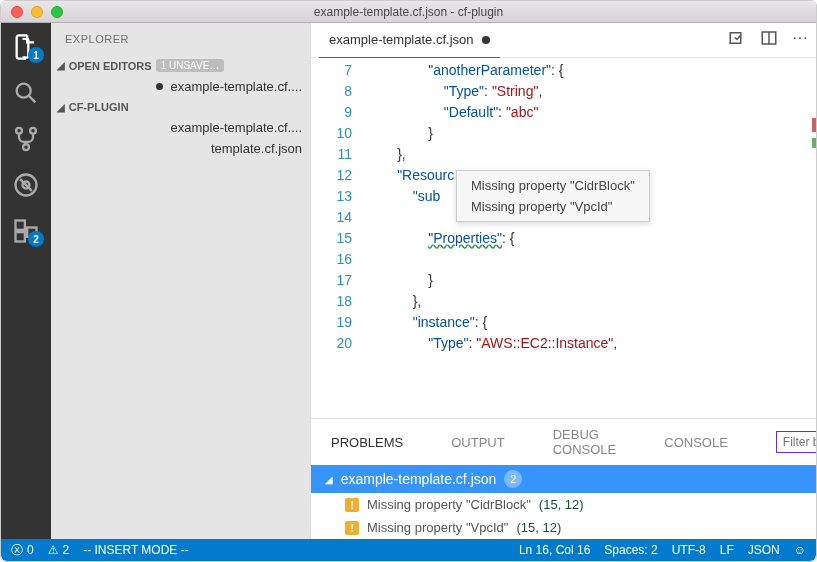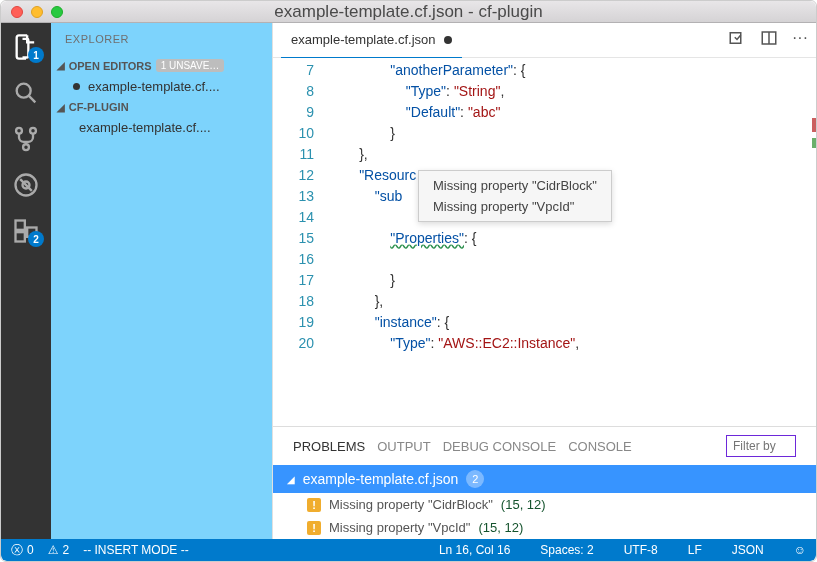--- a/index.html
+++ b/index.html
@@ -5,66 +5,66 @@
 * { box-sizing: border-box; margin: 0; padding: 0; font-family: -apple-system, "Segoe UI", sans-serif; }
 body { width: 817px; height: 562px; overflow: hidden; background: #fff; border: 1px solid #ccc; border-radius: 6px; position: relative; }
 
 
 .titlebar { height: 22px; background: linear-gradient(#e8e6e8,#d5d3d5); border-bottom: 1px solid #b3b1b3; display:flex; align-items:center; position:relative; border-radius: 6px 6px 0 0;}
 .traffic { display:flex; gap:8px; margin-left:10px;}
 .tl { width:12px; height:12px; border-radius:50%; }
 .tl.red{background:#ff5f57;border:1px solid #e14640;}
 .tl.yel{background:#ffbd2e;border:1px solid #dfa123;}
 .tl.grn{background:#28c940;border:1px solid #1dad2b;}
-.title-text{position:absolute; width:100%; text-align:center; font-size:17px; color:#4a4a4a;}
+.title-text{position:absolute; width:100%; text-align:center; font-size:12px; color:#4a4a4a;}
 
 
 .main { display:flex; height: calc(100% - 22px - 22px); }
 .activitybar { width:50px; background:#333; display:flex; flex-direction:column; align-items:center; padding-top:10px; gap:18px;}
 .activitybar .aicon { width:28px; height:28px; color:#aaa; position:relative; cursor:pointer;}
 .activitybar .aicon.active { color:#fff; }
 .badge { position:absolute; bottom:-2px; right:-4px; background:#007acc; color:#fff; font-size:10px; min-width:16px; height:16px; border-radius:8px; display:flex; align-items:center; justify-content:center; font-weight:600;}
 
-.sidebar { width:222px; background:#7dd3fc; border-right:1px solid #e0e0e0; font-size:13px; color:#555; overflow:hidden;}
+.sidebar { width:260px; background:#e5e5e5; border-right:1px solid #e0e0e0; font-size:13px; color:#555; overflow:hidden;}
 .sidebar-title { padding:10px 14px; font-size:11px; letter-spacing:0.5px; color:#6f6f6f;}
 .section-hdr { display:flex; align-items:center; gap:4px; padding:4px 6px; font-size:11px; font-weight:700; color:#555; text-transform:uppercase;}
 .section-hdr .chev { font-size:10px;}
 .unsaved-badge { background:#bdbdbd; color:#fff; font-size:10px; padding:1px 5px; border-radius:3px; font-weight:400;}
-.file-item { display:flex; align-items:center; gap:8px; padding:3px 8px 3px 22px; color:#333; white-space:nowrap; overflow:hidden; text-overflow:ellipsis;}
+.file-item { display:flex; align-items:center; gap:8px; padding:3px 8px 3px 22px; color:#333; white-space:nowrap; overflow:hidden; text-overflow:ellipsis;justify-content:flex-end;}
 .file-item.indent { padding-left:28px;}
 .dot { width:7px; height:7px; background:#333; border-radius:50%;}
 
 .editor-area { flex:1; display:flex; flex-direction:column; min-width:0;}
 .tabbar { height:35px; border-bottom:1px solid #e5e5e5; display:flex; align-items:center; padding:0 8px; gap:8px;}
 .tab { display:flex; align-items:center; gap:8px; padding:0 10px; height:35px; font-size:13px; color:#333; border-bottom:1px solid #007acc;}
 .tab .dot { width:8px; height:8px;}
 .tab-actions { margin-left:auto; display:flex; gap:14px; color:#555;}
 .tab-actions span { cursor:pointer; font-size:16px;}
 
 .code { flex:1; display:flex; position:relative; font-family: Menlo, Consolas, monospace; font-size:14px; overflow:hidden;}
 .gutter { width:55px; text-align:right; color:#2b91af; padding-right:14px; padding-top:2px; line-height:21px;}
 .codetext { flex:1; padding-top:2px; line-height:21px; white-space:pre; color:#333;}
 .codetext .key{color:#0451a5;} .codetext .str{color:#a31515;} .codetext .brc{color:#333;} .codetext .squig{text-decoration: underline wavy #2a8f4c;}
 .tooltip { position:absolute; left:145px; top:112px; background:#f6f6f6; border:1px solid #ccc; box-shadow:0 2px 6px rgba(0,0,0,.15); font-family:Menlo,Consolas,monospace; font-size:13px; color:#444; padding:4px 0;}
 .tooltip div{padding:3px 14px;}
 .minimap-strip{position:absolute; right:0; top:60px; width:4px; height:14px; background:#cb6060;}
 .minimap-strip.g{top:80px; background:#6aaf6a; height:10px;}
 
 .panel { border-top:1px solid #ddd; font-size:13px;}
-.panel-tabs { display:flex; align-items:center; gap:12px; padding:8px 20px; color:#888;}
+.panel-tabs { display:flex; align-items:center; gap:48px; padding:8px 20px; color:#888;}
 .panel-tabs .pt.active{ color:#333;}
 .filter-input { margin-left:auto; border:1px solid #6d28d9; padding:3px 6px; font-size:12px; color:#888; width:70px; background:#fff;}
 .prob-file { background:#3794ff; color:#fff; display:flex; align-items:center; gap:8px; padding:5px 14px; font-size:14px;}
 .prob-file .count{background:rgba(255,255,255,.35); min-width:18px; height:18px; border-radius:9px; display:flex; align-items:center; justify-content:center; font-size:11px;}
 .prob-item { display:flex; align-items:center; gap:8px; padding:4px 14px 4px 34px; color:#555;}
 .prob-item .loc{color:#14532d;}
 .warn-ico { width:14px; height:14px; background:#f0ad2e; border-radius:2px; display:flex; align-items:center; justify-content:center; color:#fff; font-size:11px; font-weight:700;}
 
 .statusbar { height:22px; background:#007acc; color:#fff; display:flex; align-items:center; font-size:12px; padding:0 10px; gap:14px; border-radius:0 0 6px 6px;}
-.statusbar .right{margin-left:auto; display:flex; gap:30px;}
+.statusbar .right{margin-left:auto; display:flex; gap:14px;}
 .statusbar span{display:flex; align-items:center; gap:4px;}
 </style>
 </head>
 <body>
 
 <div class="titlebar">
   <div class="traffic">
     <div class="tl red"></div>
     <div class="tl yel"></div>
     <div class="tl grn"></div>
@@ -125,20 +125,23 @@
     <div class="file-item">
       <div class="dot"></div>
       <span>example-template.cf....</span>
     </div>
     <div class="section-hdr">
       <span class="chev">◢</span>
       <span>CF-PLUGIN</span>
     </div>
     <div class="file-item indent">
         <span>example-template.cf....</span>
+      </div>
+    <div class="file-item indent">
+        <span>template.cf.json</span>
       </div>
   </div>
 
   <div class="editor-area">
     <div class="tabbar">
       <div class="tab">
         <span>example-template.cf.json</span>
         <div class="dot"></div>
       </div>
       <div class="tab-actions">

